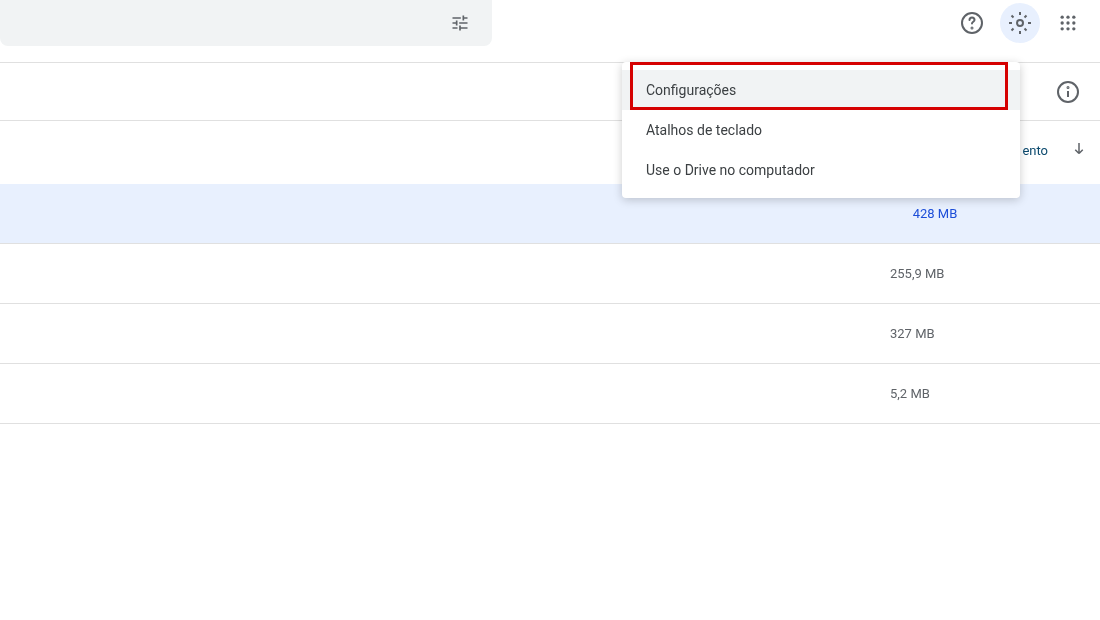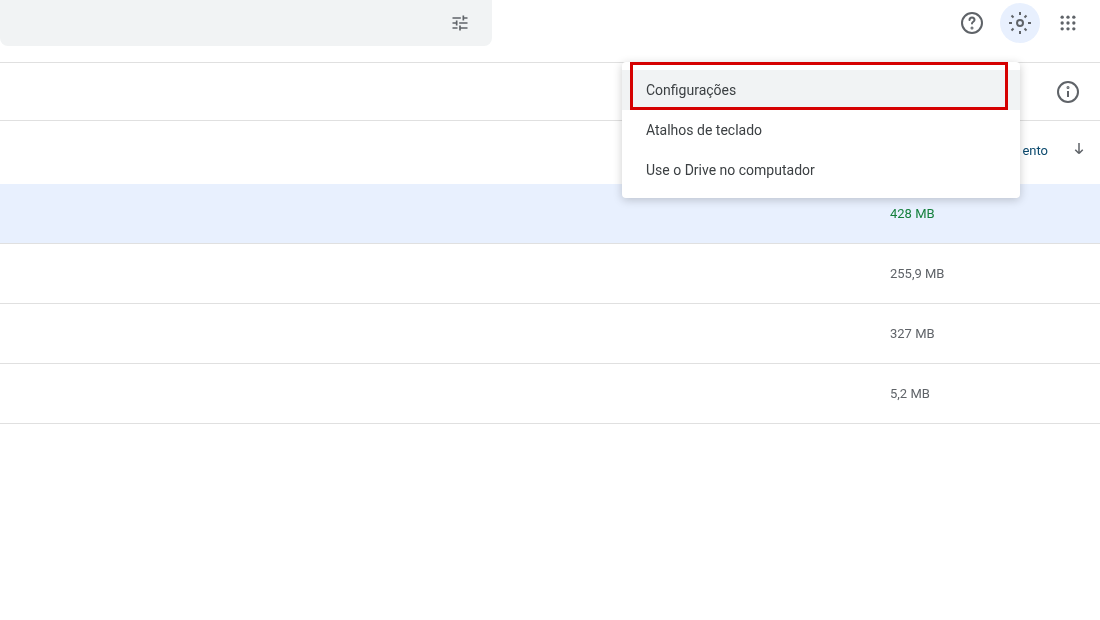--- a/index.html
+++ b/index.html
@@ -110,21 +110,22 @@
       align-items: center;
       justify-content: flex-end;
       padding-right: 120px;
       font-size: 13px;
       color: #5f6368;
     }
     .file-row.selected {
       background: #e8f0fe;
     }
     .file-row.selected .file-size {
-      color: #15803d;
+      color: #1d4ed8;
+      text-align: center;
     }
     .file-size {
       width: 90px;
       text-align: left;
     }
     .dropdown-menu {
       position: absolute;
       top: 62px;
       left: 622px;
       width: 398px;

